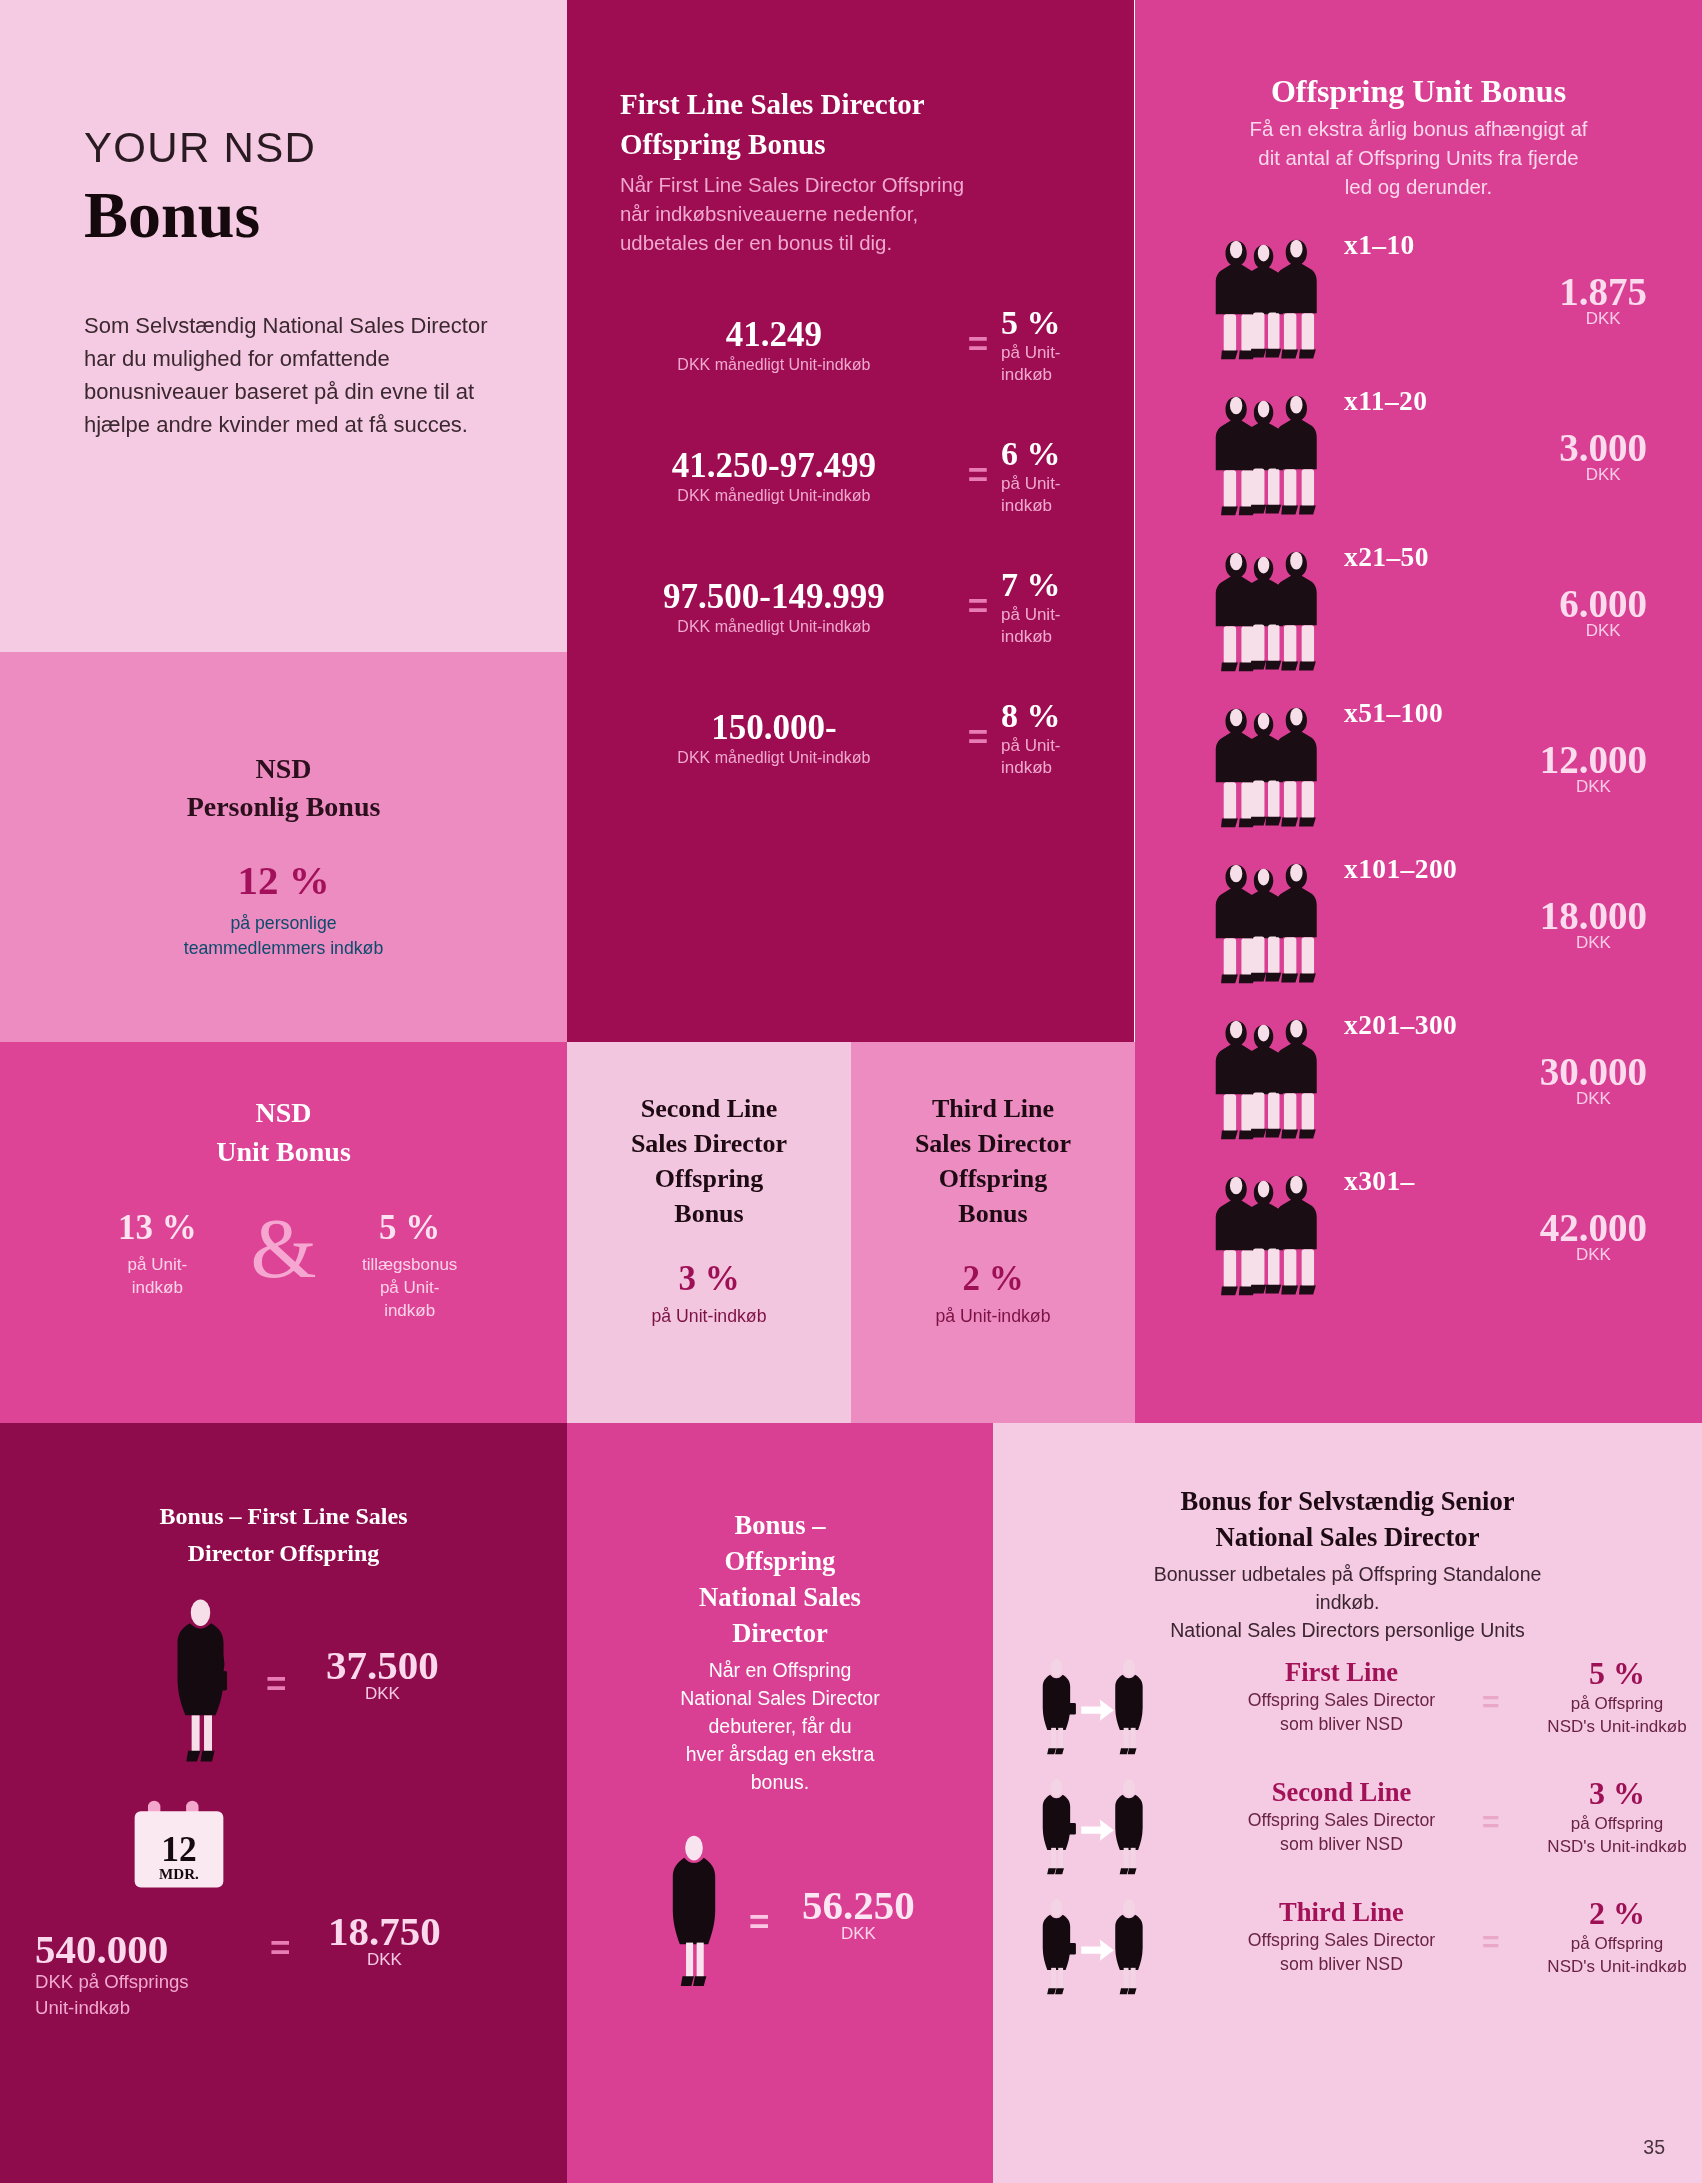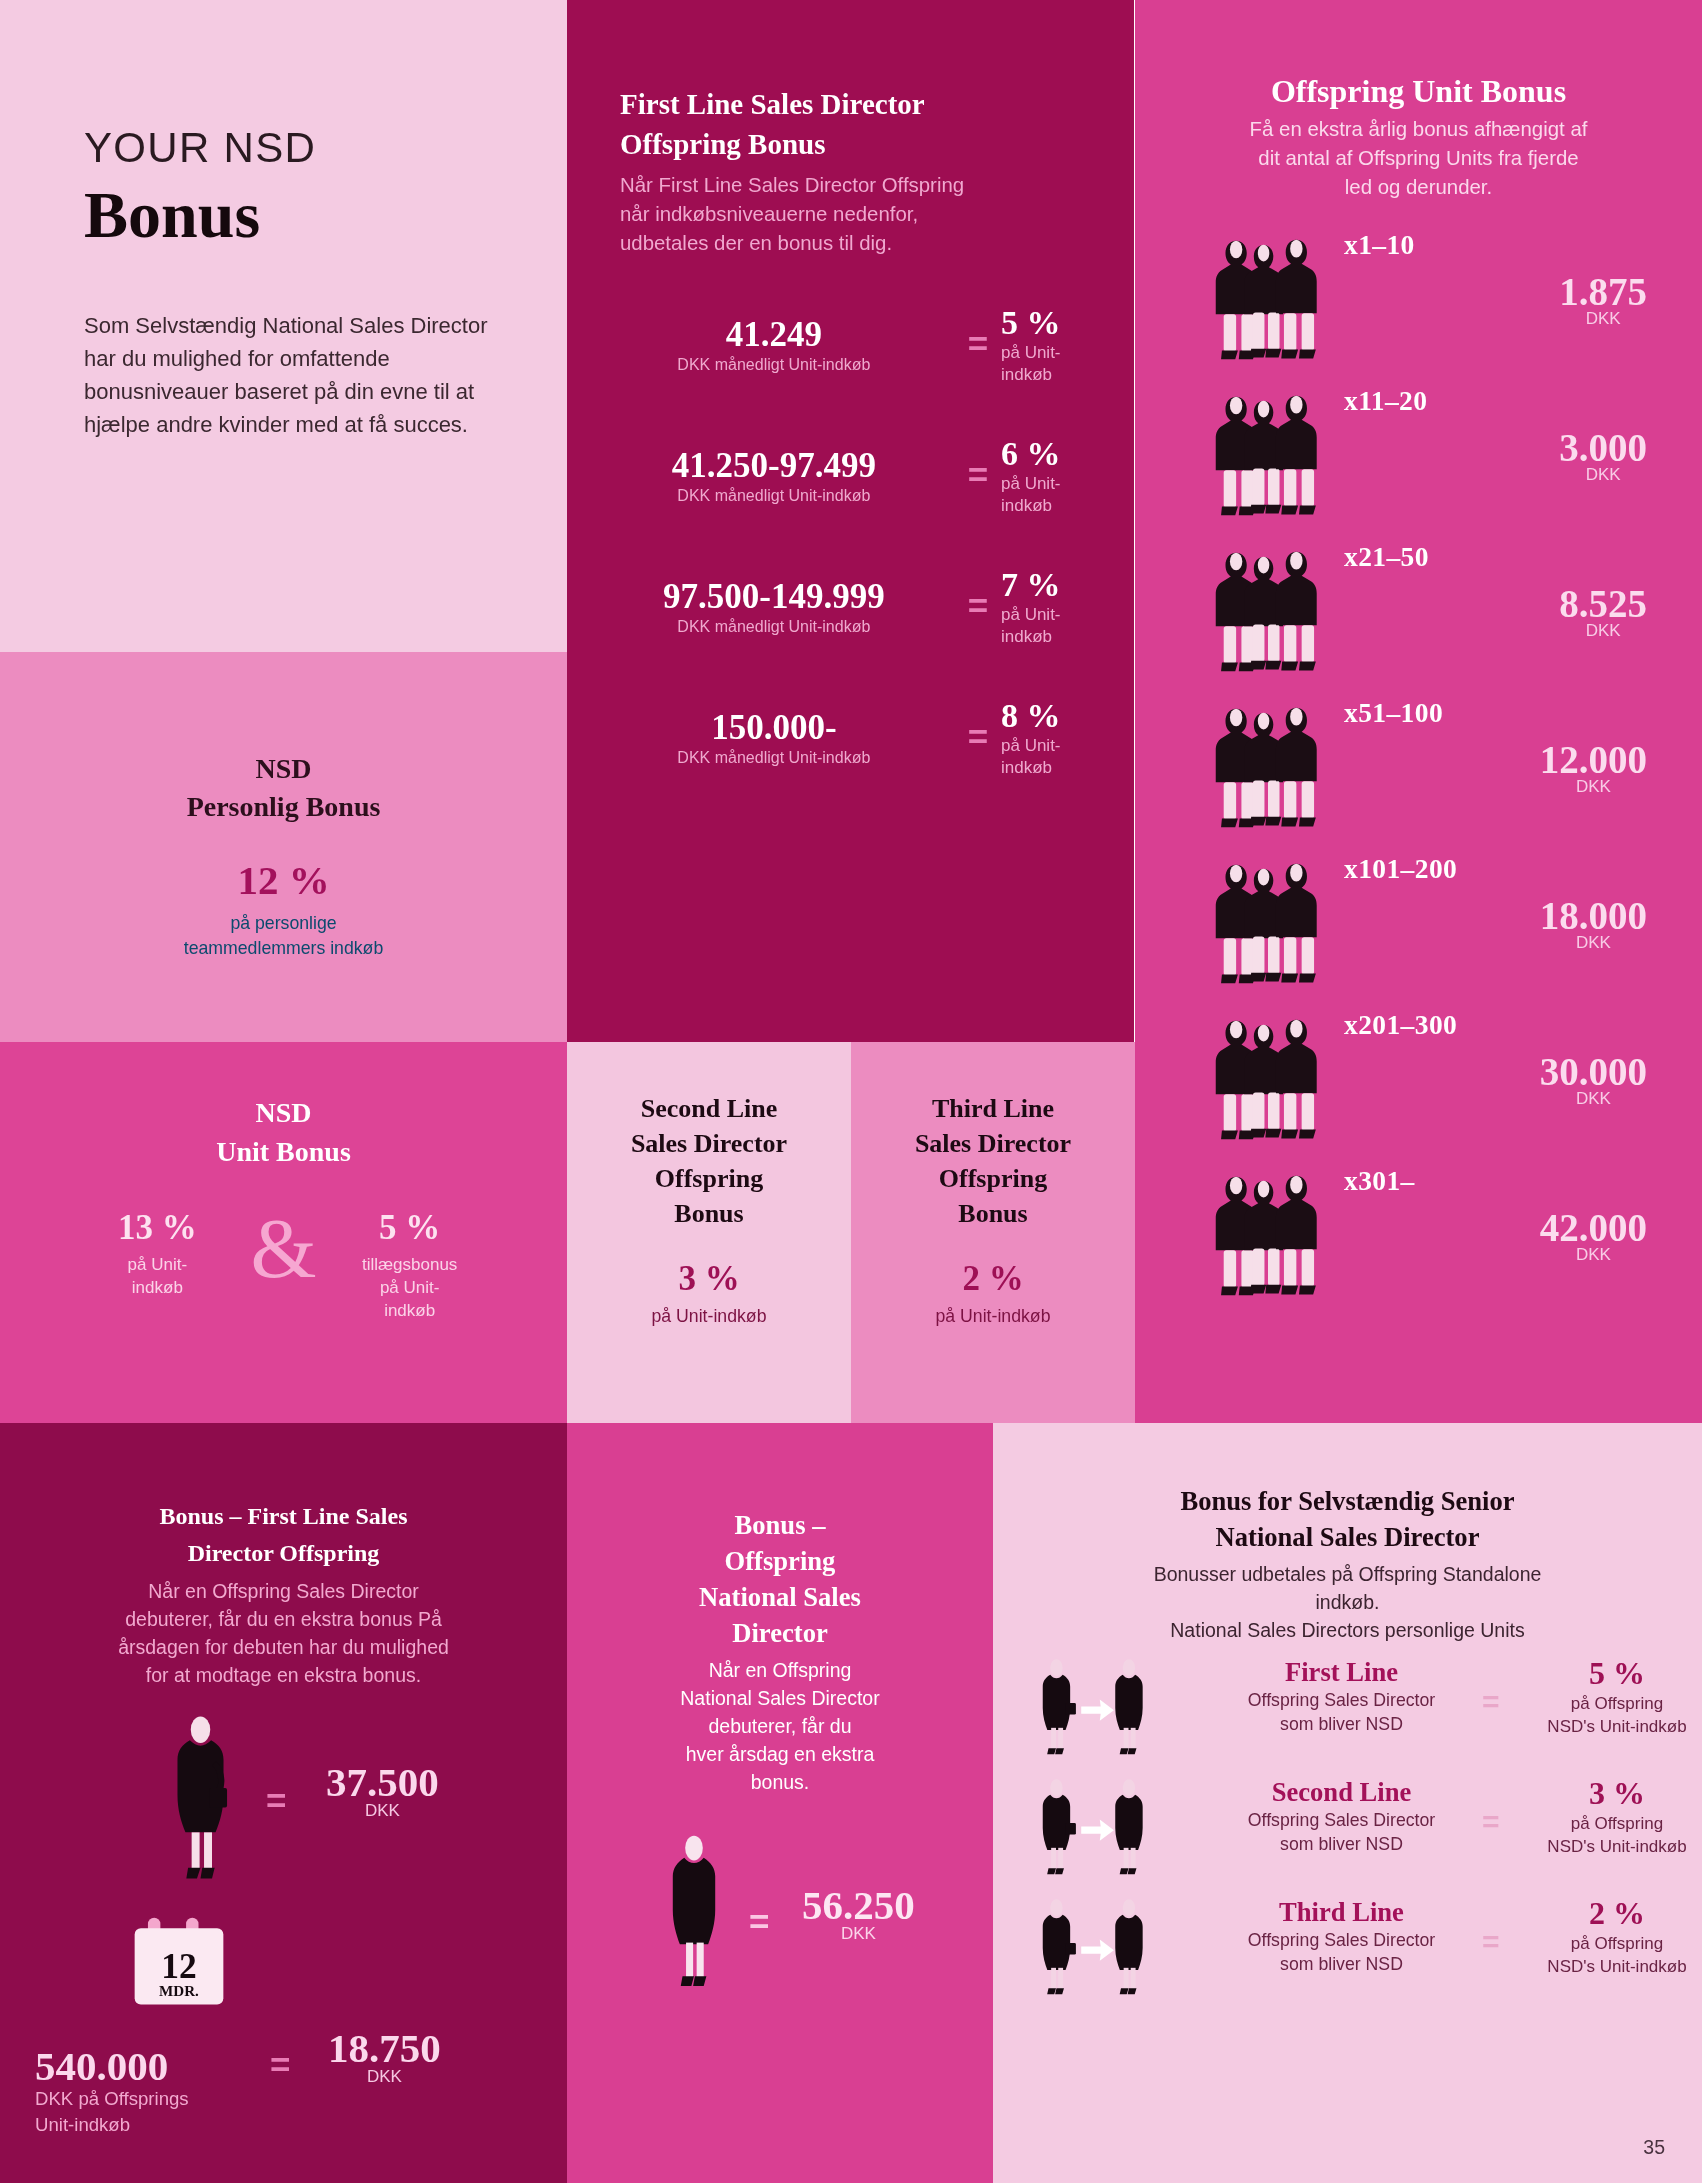--- a/index.html
+++ b/index.html
@@ -405,21 +405,21 @@
               <path d="M86 135h18l-3 10H85zM106 135h18l-3 10h-16z" fill="#1b0d14"></path>
             </g>
           <g fill="#f6dfe9">
               <ellipse cx="34" cy="22" rx="7" ry="10"></ellipse>
               <ellipse cx="65" cy="26" rx="6.5" ry="9.5"></ellipse>
               <ellipse cx="102" cy="21" rx="7" ry="10"></ellipse>
             </g>
         </svg>
         <div class="cnt">x21–50</div>
         <div class="val">
-          <div class="num">8.525</div>
+          <div class="num">6.000</div>
           <div class="dkk">DKK</div>
         </div>
       </div>
 
       <div class="ourow">
         <svg class="trio" viewBox="0 0 140 158">
           <g fill="#1b0d14">
               <path d="M22 26c0-8 5-14 12-14s12 6 12 14c0 7-3 11-6 13l10 6c5 3 7 8 7 14v36H11V59c0-6 2-11 7-14l10-6c-3-2-6-6-6-13z"></path>
               <rect x="20" y="95" width="14" height="42" rx="3" fill="#f6dfe9"></rect>
               <rect x="40" y="95" width="14" height="42" rx="3" fill="#f6dfe9"></rect>
@@ -549,26 +549,20 @@
         </div>
       </div>
 
     </div>
   </div>
 
   <div class="blk bg-plum" id="b-left">
     <div class="h">
       <div>Bonus – First Line Sales</div>
       <div>Director Offspring</div>
-    </div>
-    <div class="sub">
-      <div>Når en Offspring Sales Director</div>
-      <div>debuterer, får du en ekstra bonus På</div>
-      <div>årsdagen for debuten har du mulighed</div>
-      <div>for at modtage en ekstra bonus.</div>
     </div>
 
     <div class="r1">
       <svg class="fig" viewBox="0 0 96 200">
         <ellipse cx="48" cy="20" rx="11" ry="15" fill="#f6dfe9"></ellipse>
         <path d="M36 32c4 4 8 6 12 6s8-2 12-6c9 5 14 12 14 22v40c0 16-4 30-9 42H31c-5-12-9-26-9-42V54c0-10 5-17 14-22z" fill="#150a10"></path>
         <path d="M66 56c6 6 9 14 9 22 0 6-2 11-5 15l-5-4c2-3 3-7 3-11 0-7-2-13-7-18z" fill="#150a10"></path>
         <rect x="58" y="86" width="20" height="22" rx="2" fill="#150a10"></rect>
         <rect x="38" y="136" width="9" height="42" fill="#f6dfe9"></rect>
         <rect x="52" y="136" width="9" height="42" fill="#f6dfe9"></rect>

